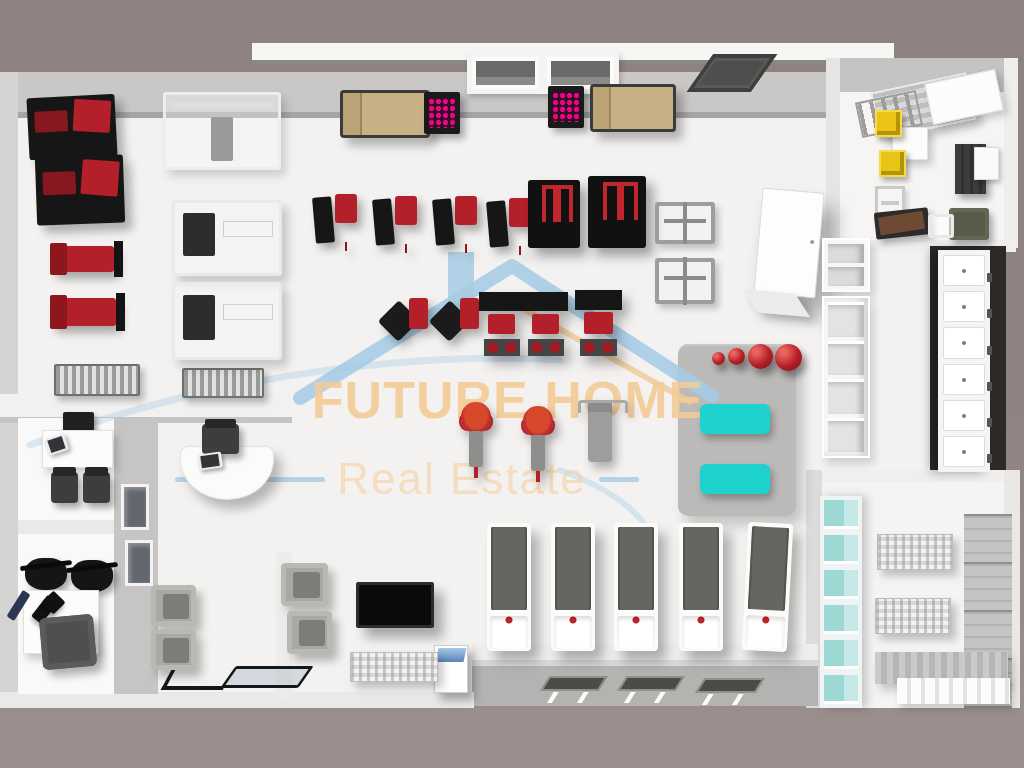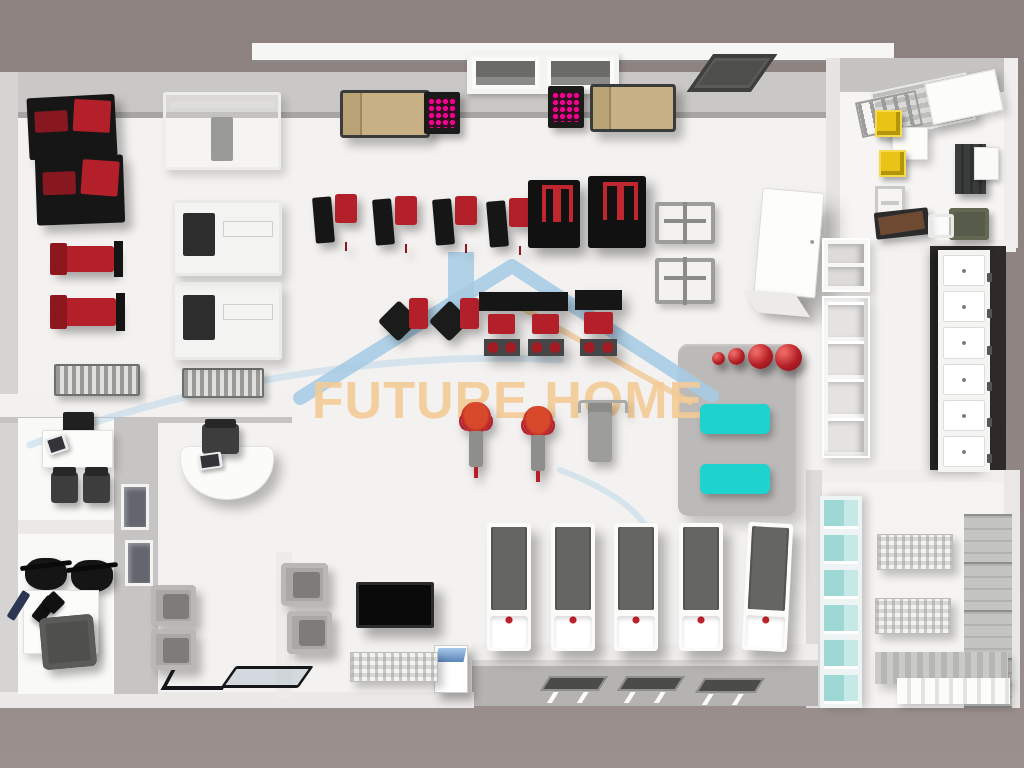--- a/index.html
+++ b/index.html
@@ -175,20 +175,25 @@
 
   <div id="watermark">
     <svg id="wm-svg" viewBox="0 0 1024 768">
       <path d="M30,445 C220,372 420,352 560,360" fill="none" stroke="rgba(165,203,228,0.38)" stroke-width="7" stroke-linecap="round"></path>
       <path d="M560,470 C640,500 668,540 648,572" fill="none" stroke="rgba(165,203,228,0.38)" stroke-width="6" stroke-linecap="round"></path>
       <rect x="448" y="252" width="26" height="66" fill="rgba(165,203,228,0.85)"></rect>
       <path d="M300,398 L512,266 L712,396" fill="none" stroke="rgba(165,203,228,0.88)" stroke-width="14" stroke-linejoin="round" stroke-linecap="round"></path>
       <path d="M508,300 L690,402" fill="none" stroke="rgba(240,200,150,0.8)" stroke-width="6" stroke-linecap="round"></path>
     </svg>
     <div id="wm-brand">FUTURE HOME</div>
+    <div id="wm-tag-row">
+      <div class="wm-line" id="wm-line-left"></div>
+      <div id="wm-tagline">Real Estate</div>
+      <div class="wm-line" id="wm-line-right"></div>
+    </div>
   </div>
 
 <div class="it rect" style="left: 0px; top: 72px; width: 838px; height: 46px; background: rgb(202, 200, 198); z-index: 2;"></div>
     <div class="it rect" style="left: 18px; top: 112px; width: 820px; height: 7px; background: rgb(167, 165, 163); z-index: 2;"></div>
     <div class="it rect" style="left: 252px; top: 43px; width: 642px; height: 17px; background: rgb(246, 246, 245); z-index: 2;"></div>
     <div class="it rect" style="left: 252px; top: 60px; width: 642px; height: 3px; background: rgb(139, 137, 135); z-index: 2;"></div>
     <div class="it rect" style="left: 0px; top: 72px; width: 18px; height: 632px; background: rgb(214, 212, 210); z-index: 2;"></div>
     <div class="it rect" style="left: 18px; top: 118px; width: 988px; height: 588px; background: rgb(243, 242, 240); z-index: 2;"></div>
     <div class="it rect" style="left: 838px; top: 58px; width: 176px; height: 34px; background: rgb(198, 196, 194); z-index: 2;"></div>
     <div class="it rect" style="left: 826px; top: 58px; width: 14px; height: 190px; background: rgb(230, 229, 227); z-index: 2;"></div>

